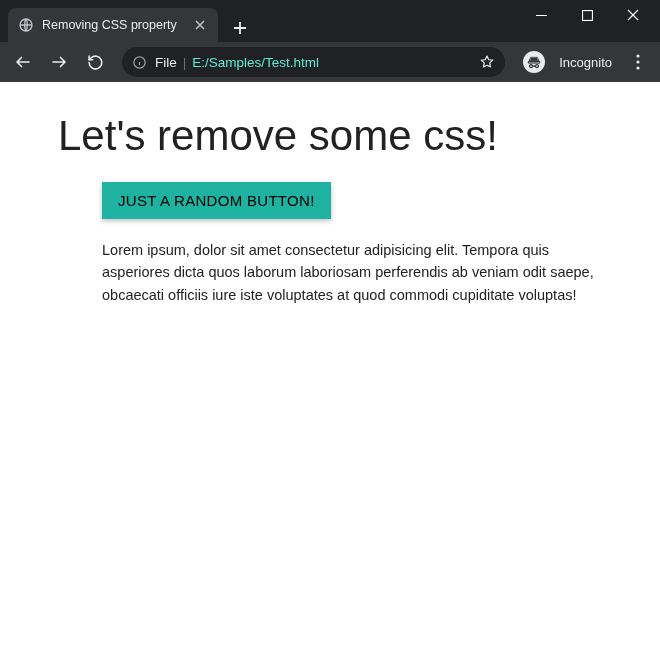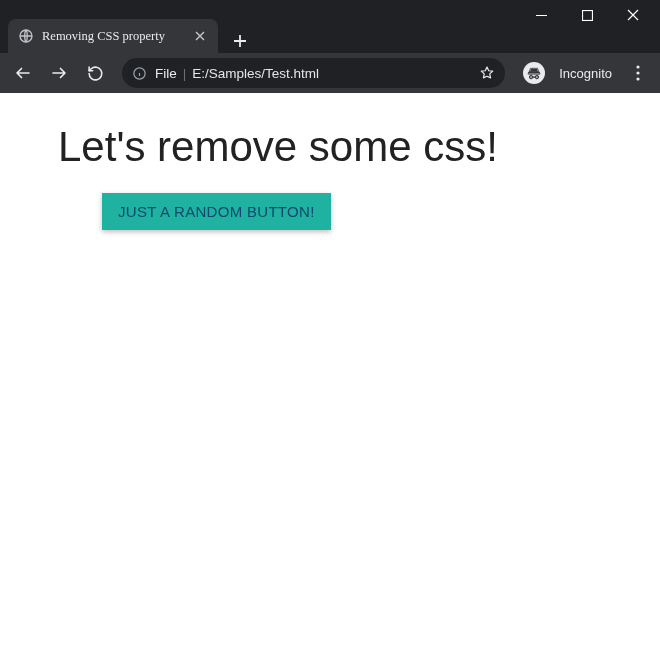--- a/index.html
+++ b/index.html
@@ -4,26 +4,25 @@
   <style>
     * { box-sizing: border-box; margin: 0; padding: 0; }
     body {
       width: 660px;
       height: 657px;
       background: #fff;
       font-family: "Segoe UI", Arial, sans-serif;
       overflow: hidden;
     }
     .titlebar {
-      height: 53px;
+      height: 42px;
       background: #202124;
       display: flex;
-      align-items: flex-end;
+      align-items: center;
       position: relative;
-      font-family: Liberation Serif, serif;
     }
     .tab {
       margin-top: 8px;
       margin-left: 8px;
       height: 34px;
       background: #35363a;
       border-radius: 8px 8px 0 0;
       display: flex;
       align-items: center;
       padding: 0 10px;
@@ -101,21 +100,21 @@
     .addr-text {
       color: #e8eaed;
       font-size: 13.5px;
       flex: 1;
       display: flex;
       align-items: center;
       gap: 6px;
     }
     .addr-scheme { color: #e8eaed; }
     .addr-sep { color: #6b6e74; }
-    .addr-path { color: #e5e5e5; }
+    .addr-path { color: #5eead4; }
     .star {
       color: #9aa0a6;
       display: flex; align-items: center; justify-content: center;
       cursor: pointer;
     }
     .incog {
       display: flex; align-items: center; gap: 14px;
       color: #e8eaed;
       font-size: 13px;
       padding: 0 6px;
@@ -145,21 +144,21 @@
       color: #222;
       margin-bottom: 22px;
       font-family: "Segoe UI", Arial, sans-serif;
     }
     .inner {
       padding-left: 44px;
       max-width: 540px;
     }
     .random-btn {
       background: #20b2a0;
-      color: #0c4a6e;
+      color: #000000;
       border: none;
       padding: 10px 16px;
       font-size: 15px;
       letter-spacing: 0.3px;
       cursor: pointer;
       box-shadow: 0 2px 5px rgba(0,0,0,0.25);
       margin-bottom: 20px;
       font-family: "Segoe UI", Arial, sans-serif;
     }
     .para {
@@ -265,14 +264,15 @@
         <circle cx="2" cy="8" r="1.6"></circle>
         <circle cx="2" cy="14" r="1.6"></circle>
       </svg>
   </div>
 </div>
 
 <div class="content">
   <h1 class="heading">Let's remove some css!</h1>
   <div class="inner">
     <button class="random-btn">JUST A RANDOM BUTTON!</button>
+    <p class="para">Lorem ipsum, dolor sit amet consectetur adipisicing elit. Tempora quis asperiores dicta quos laborum laboriosam perferendis ab veniam odit saepe, obcaecati officiis iure iste voluptates at quod commodi cupiditate voluptas!</p>
   </div>
 </div>
 
 </body></html>

